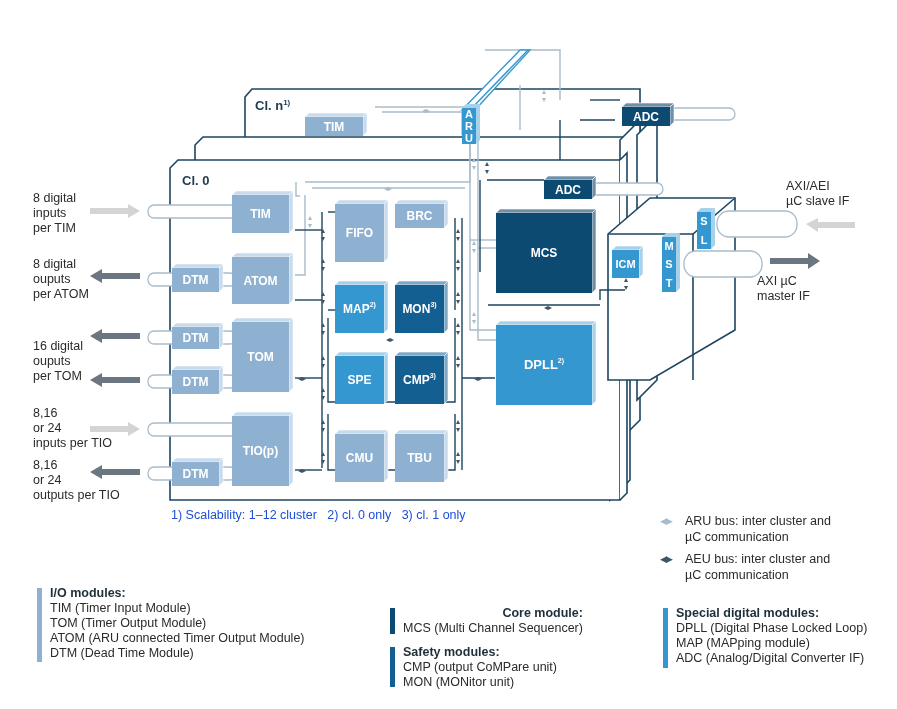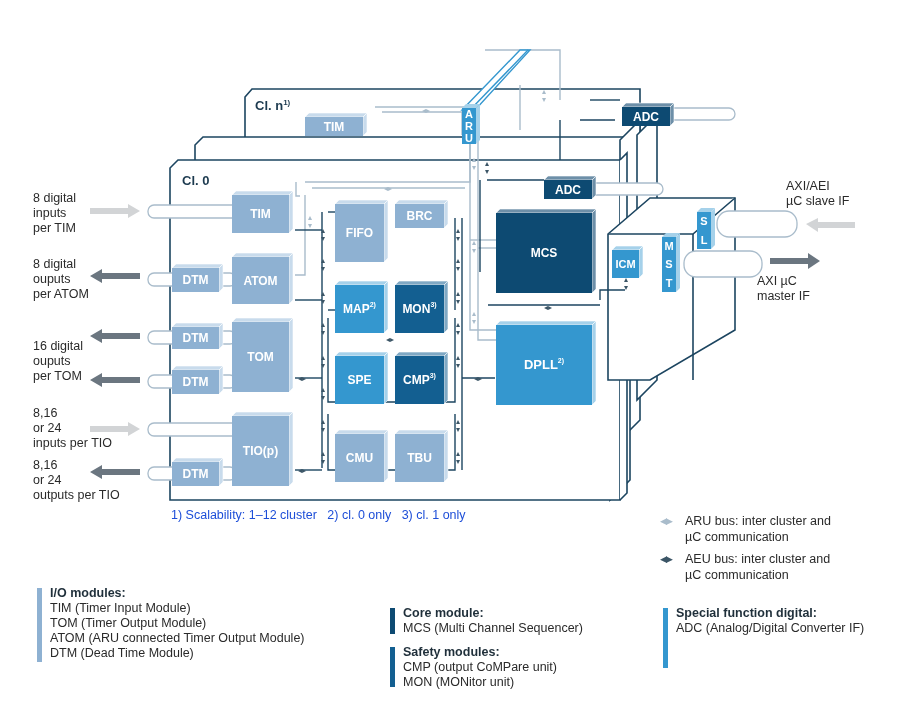--- a/index.html
+++ b/index.html
@@ -360,36 +360,38 @@
   <span class="bar" style="height:74px; background:#8eb1d2;"></span>
   <div class="body">
     <div class="head">I/O modules:</div>
     <div>TIM (Timer Input Module)</div>
     <div>TOM (Timer Output Module)</div>
     <div>ATOM (ARU connected Timer Output Module)</div>
     <div>DTM (Dead Time Module)</div>
   </div>
 </div>
 
-<div class="legend" style="left:390px; top:606px;">
+<div class="legend" style="left:390px; top:606px;text-align:right;">
   <span class="bar" style="height:26px; background:#0d4a72;"></span>
   <div class="body">
     <div class="head">Core module:</div>
     <div>MCS (Multi Channel Sequencer)</div>
   </div>
 </div>
 
 <div class="legend" style="left:390px; top:645px;">
   <span class="bar" style="height:40px; background:#135f91;"></span>
   <div class="body">
     <div class="head">Safety modules:</div>
     <div>CMP (output CoMPare unit)</div>
     <div>MON (MONitor unit)</div>
   </div>
 </div>
 
 <div class="legend" style="left:663px; top:606px;">
   <span class="bar" style="height:60px; background:#3497cf;"></span>
   <div class="body">
-    <div class="head">Special function digital:</div>
+    <div class="head">Special digital modules:</div>
+    <div>DPLL (Digital Phase Locked Loop)</div>
+    <div>MAP (MAPping module)</div>
     <div>ADC (Analog/Digital Converter IF)</div>
   </div>
 </div>
 
 </body></html>

